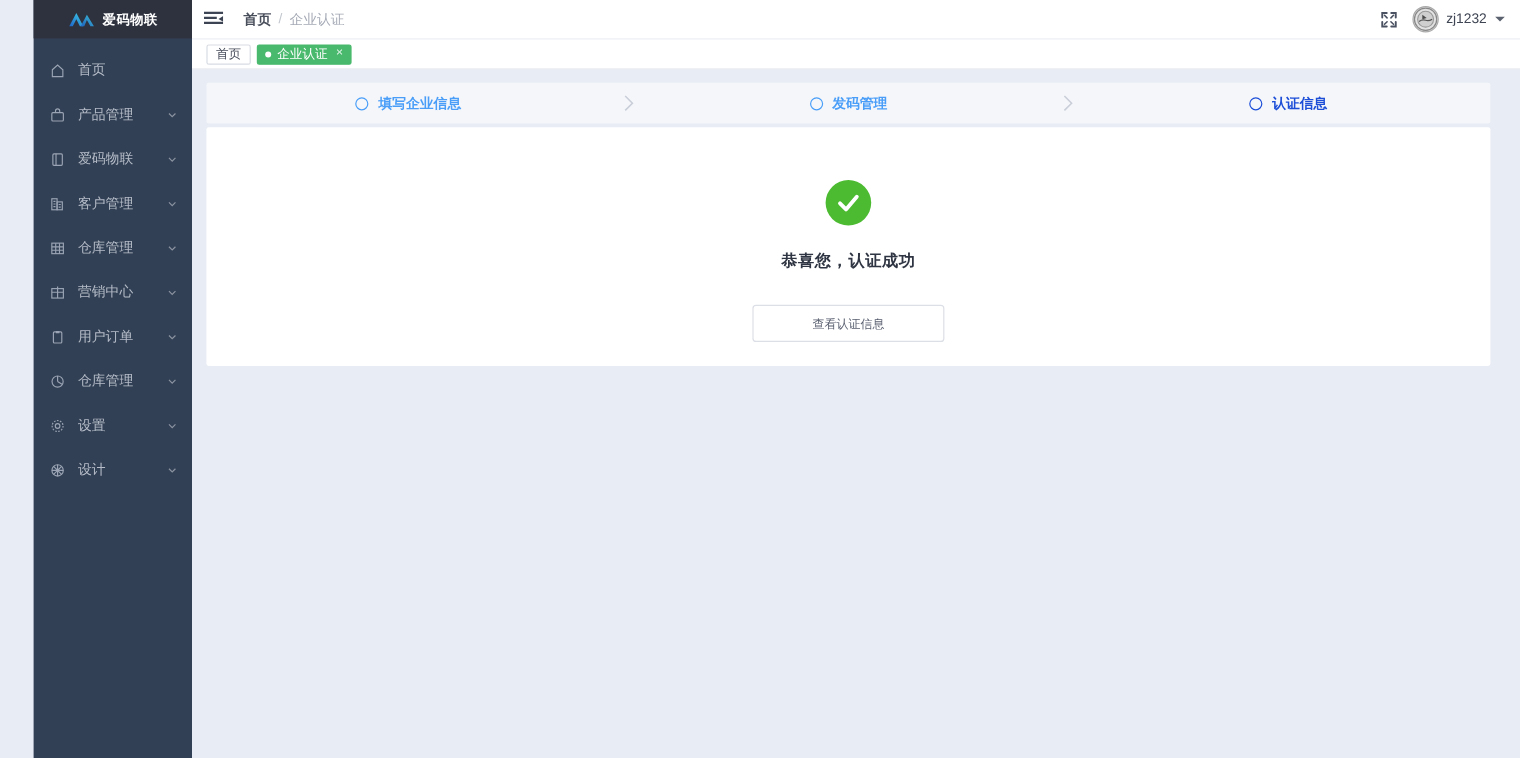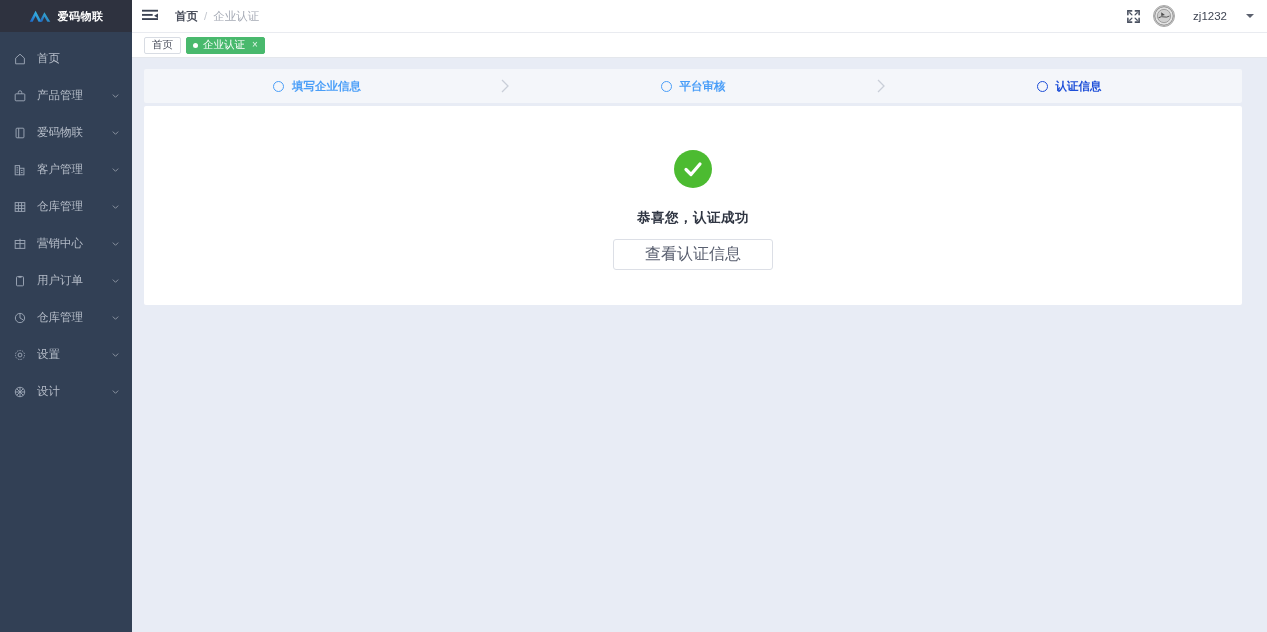--- a/index.html
+++ b/index.html
@@ -9,21 +9,21 @@
     background: #e8ecf5;
     overflow: hidden;
   }
   .app { display: flex; width: 1267px; height: 632px; }
 
   
   .sidebar {
     width: 132px; height: 632px;
     background: #324055;
     flex: 0 0 132px;
-    display: flex; flex-direction: column;
+    display: flex; flex-direction: column; margin-left: 28px;
   }
   .logo-bar {
     height: 32px;
     background: #2e323f;
     display: flex; align-items: center; justify-content: center;
     gap: 7px;
   }
   .logo-mark { width: 22px; height: 14px; display: block; }
   .logo-text {
     color: #ffffff; font-size: 11px; font-weight: bold;
@@ -82,21 +82,21 @@
   }
   .bc-home { color: #4a4f5c; font-weight: bold; cursor: pointer; }
   .bc-sep { color: #c2c6ce; }
   .bc-current { color: #a5aab5; }
   .topbar-right {
     margin-left: auto;
     display: flex; align-items: center; gap: 12px;
   }
   .fullscreen-icon { width: 15px; height: 15px; color: #4a5160; cursor: pointer; }
   .fullscreen-icon svg { display: block; }
-  .user-box { display: flex; align-items: center; gap: 18px; cursor: pointer; }
+  .user-box { display: flex; align-items: center; gap: 6px; cursor: pointer; }
   .avatar {
     width: 22px; height: 22px; border-radius: 50%;
     background: #d8d8d8;
     border: 1px solid #aaa;
     overflow: hidden; position: relative;
     display:flex;align-items:center;justify-content:center;
   }
   .avatar svg { display:block; }
   .username { font-size: 11.5px; color: #3f4553; }
   .user-caret { width: 0; height: 0;
@@ -185,26 +185,26 @@
     background: #4cbb31;
     display: flex; align-items: center; justify-content: center;
   }
   .success-icon svg { display: block; }
   .success-title {
     margin-top: 21px;
     font-size: 13.5px; font-weight: bold; color: #2f3542;
     letter-spacing: .5px;
   }
   .view-btn {
-    margin-top: 12px;
+    margin-top: 27px;
     width: 160px; height: 31px;
     border: 1px solid #dcdfe6;
     background: #ffffff;
     border-radius: 3px;
-    font-size: 16px;
+    font-size: 10px;
     color: #5a6070;
     font-family: "Liberation Sans", sans-serif;
     cursor: pointer;
   }
 </style>
 </head>
 <body>
 
 <div class="app">
 
@@ -434,21 +434,21 @@
           <span class="step-circle"></span>
           <span class="step-label">填写企业信息</span>
         </div>
         <div class="step-arrow">
           <svg viewBox="0 0 12 18" width="12" height="18" fill="none" stroke="currentColor" stroke-width="1.3">
               <path d="M3 3 L9 9 L3 15"></path>
             </svg>
         </div>
         <div class="step done">
           <span class="step-circle"></span>
-          <span class="step-label">平台审核</span>
+          <span class="step-label">发码管理</span>
         </div>
         <div class="step-arrow">
           <svg viewBox="0 0 12 18" width="12" height="18" fill="none" stroke="currentColor" stroke-width="1.3">
               <path d="M3 3 L9 9 L3 15"></path>
             </svg>
         </div>
         <div class="step current">
           <span class="step-circle"></span>
           <span class="step-label">认证信息</span>
         </div>

